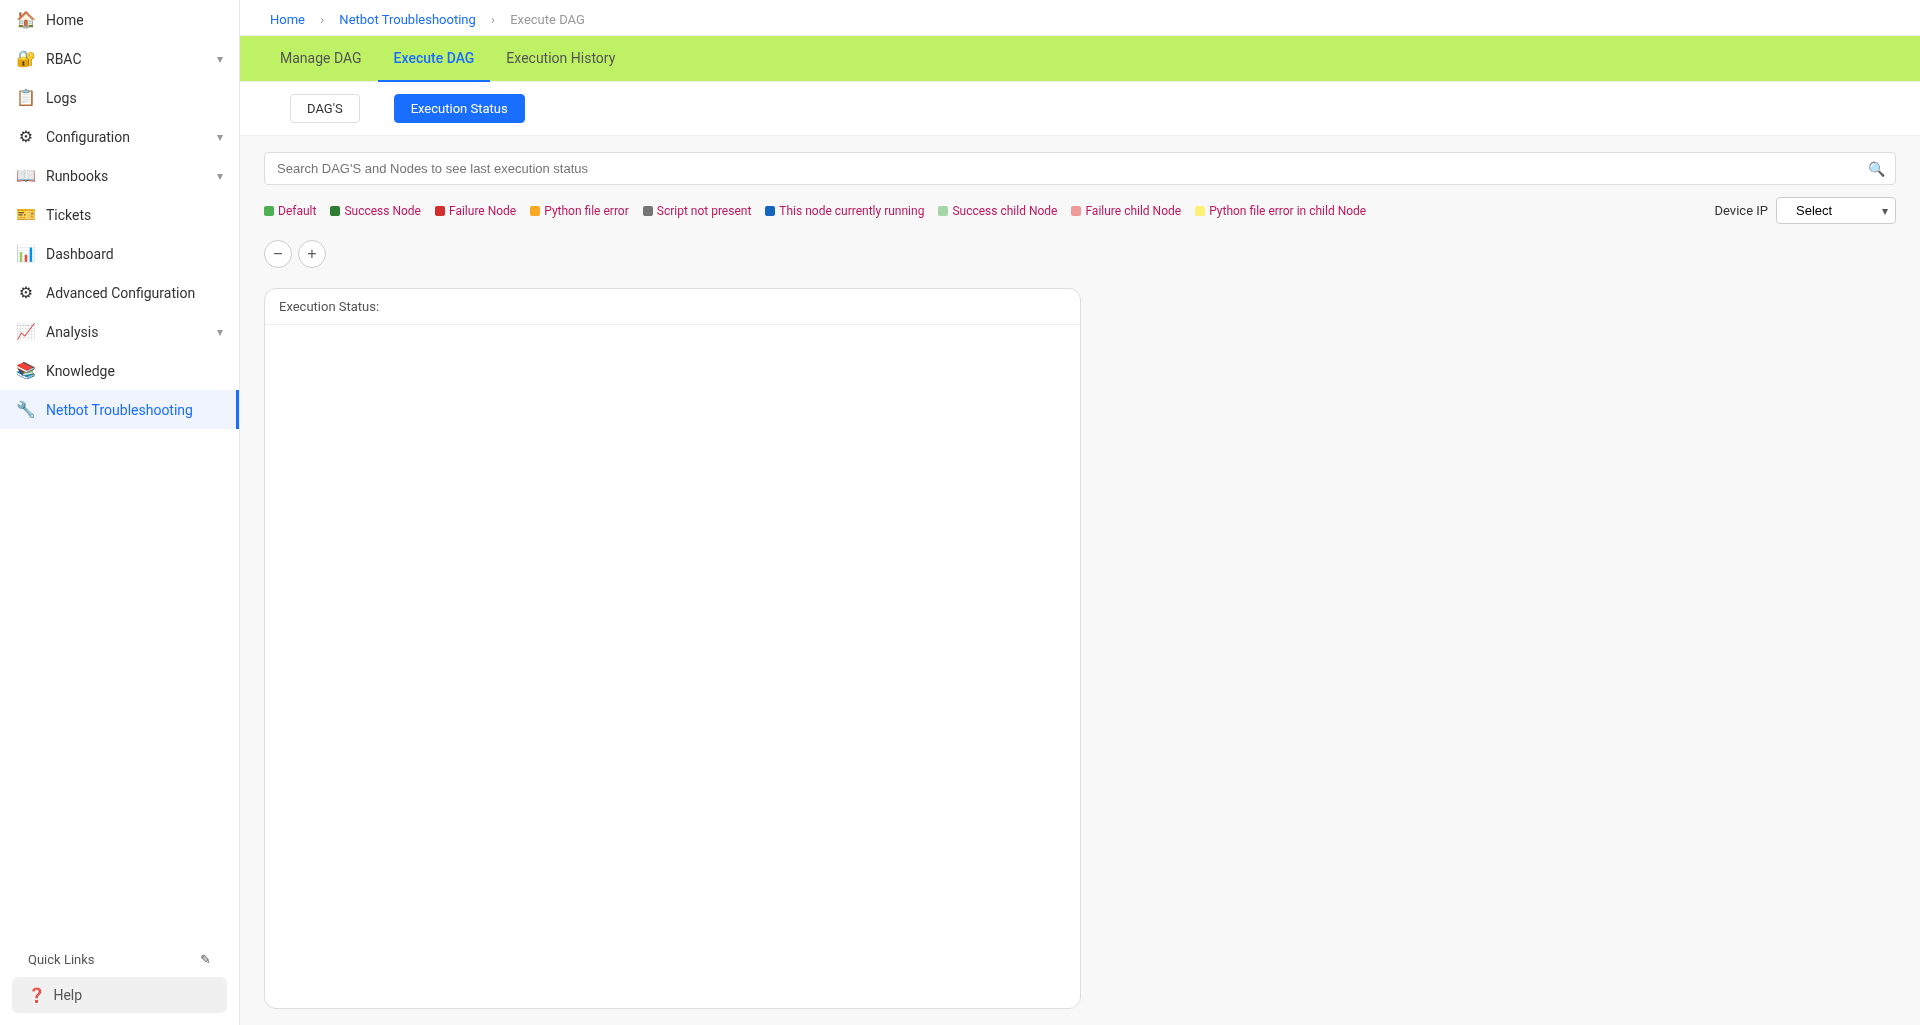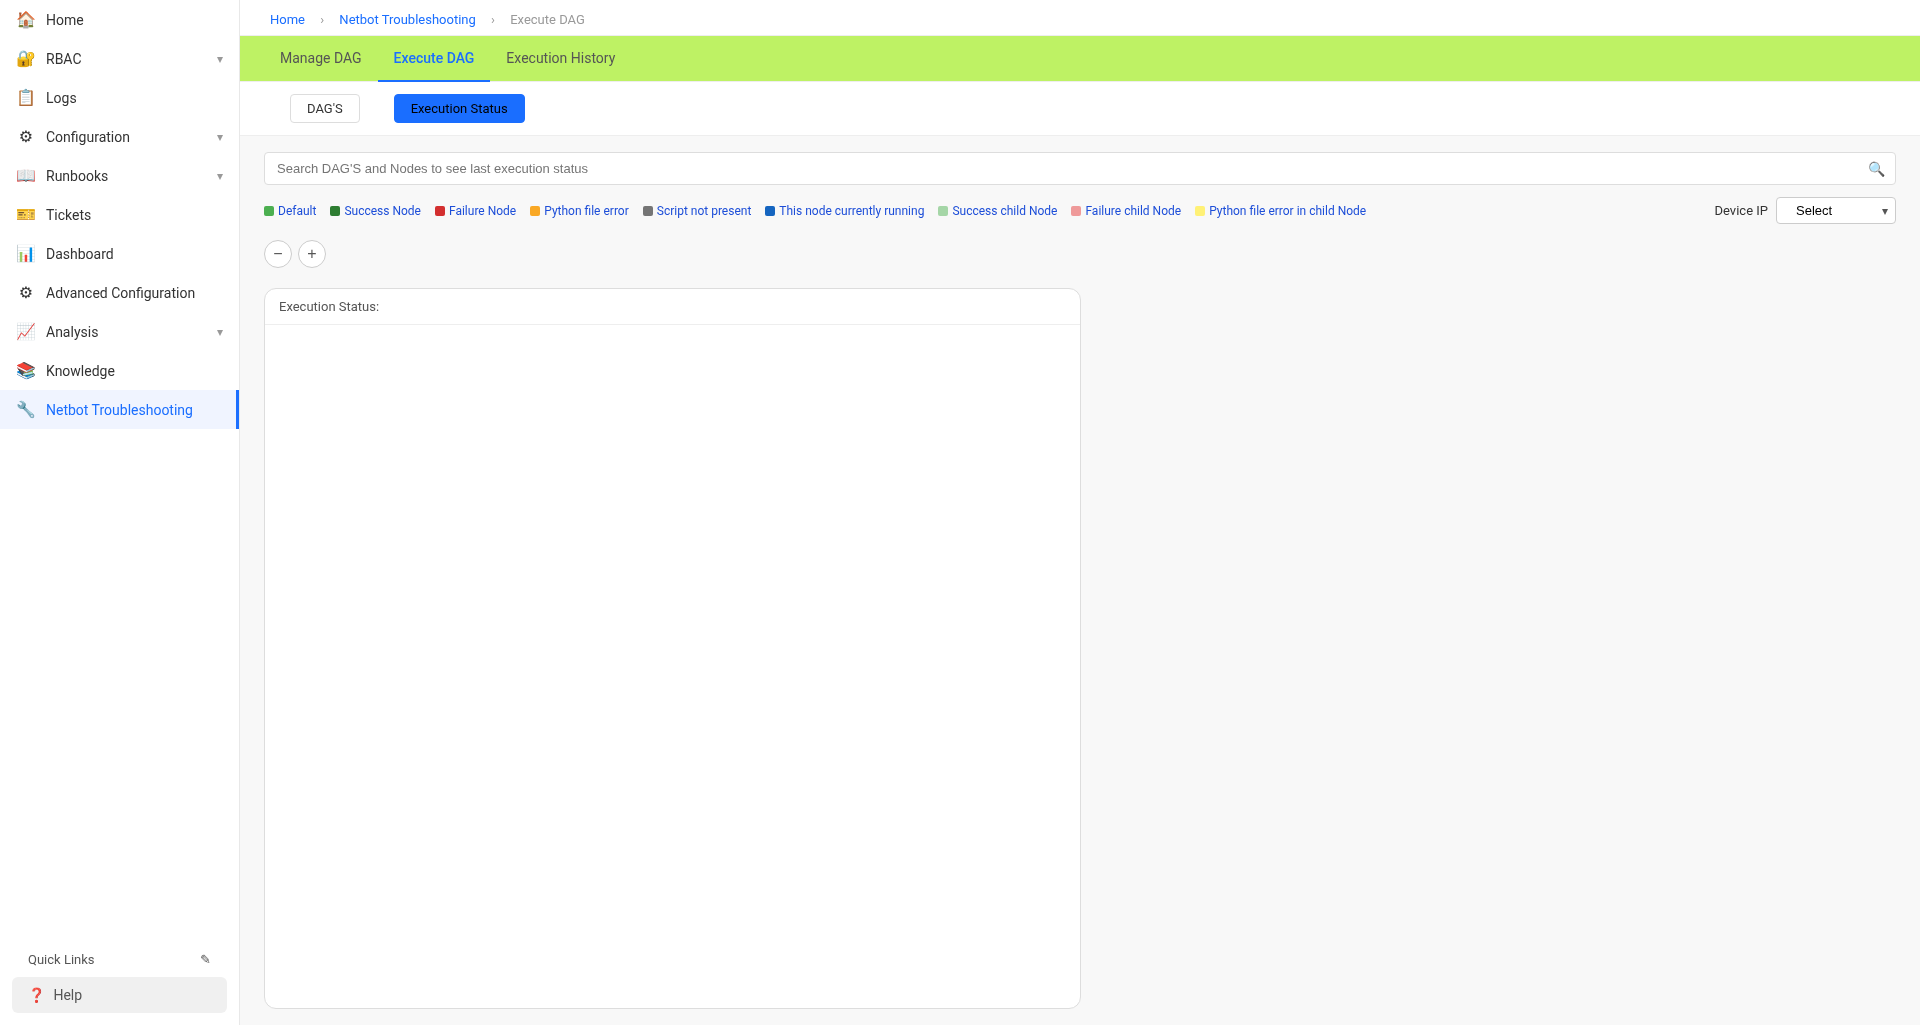--- a/index.html
+++ b/index.html
@@ -69,21 +69,21 @@
     .sub-tab {
       padding: 6px 16px;
       border-radius: 4px;
       cursor: pointer;
       font-size: 13px;
       border: 1px solid #ddd;
       background: #fff;
       color: #333;
       margin-left: 26px;
     }
-    .sub-tab.active { background: #1a6eff; color: #000000; border-color: #1a6eff; }
+    .sub-tab.active { background: #1a6eff; color: #ffffff; border-color: #1a6eff; }
 
     
     .content { flex: 1; padding: 16px 24px; overflow-y: auto; background: #f8f8f8; display: flex; flex-direction: column; gap: 12px; }
 
     
     .search-bar-wrap { position: relative; }
     .search-bar-wrap input {
       width: 100%;
       padding: 8px 36px 8px 12px;
       border: 1px solid #ddd;
@@ -101,21 +101,21 @@
       cursor: pointer;
     }
 
     
     .legend {
       display: flex;
       align-items: center;
       gap: 14px;
       flex-wrap: wrap;
       font-size: 12px;
-      color: #1d4ed8;
+      color: #be185d;
     }
     .legend-item { display: flex; align-items: center; gap: 4px; }
     .legend-dot { width: 10px; height: 10px; border-radius: 2px; flex-shrink: 0; }
     .device-ip-select {
       padding: 5px 28px 5px 19px;
       border: 1px solid #ccc;
       border-radius: 4px;
       font-size: 13px;
       background: #fff;
       appearance: none;

